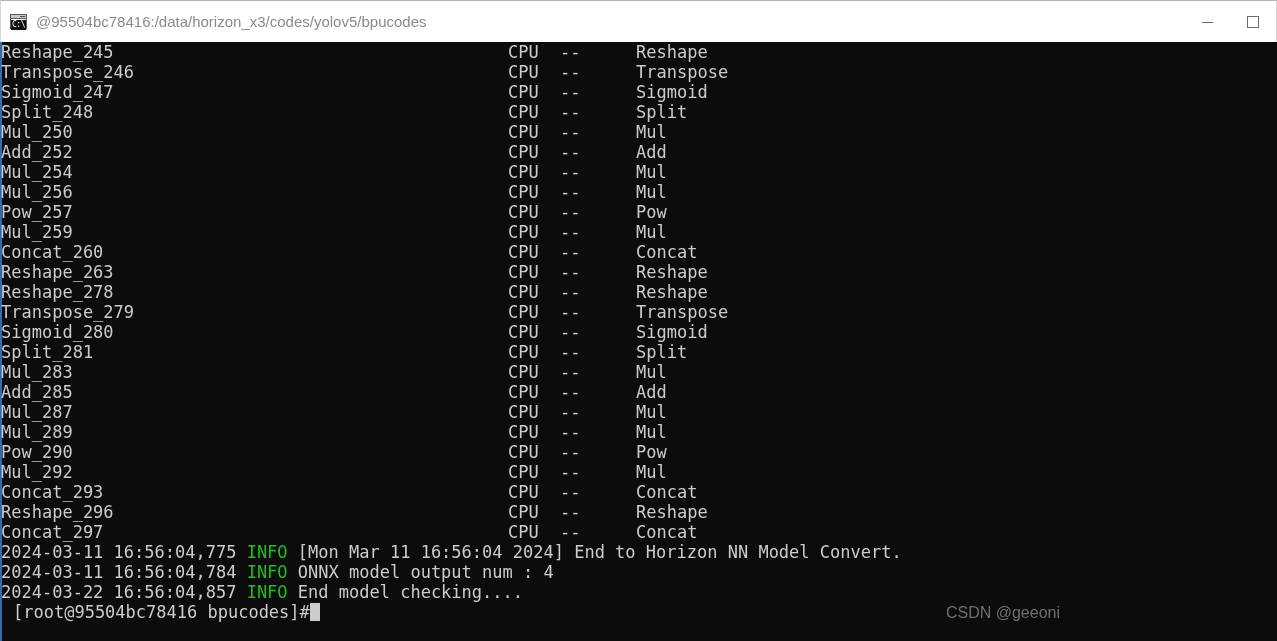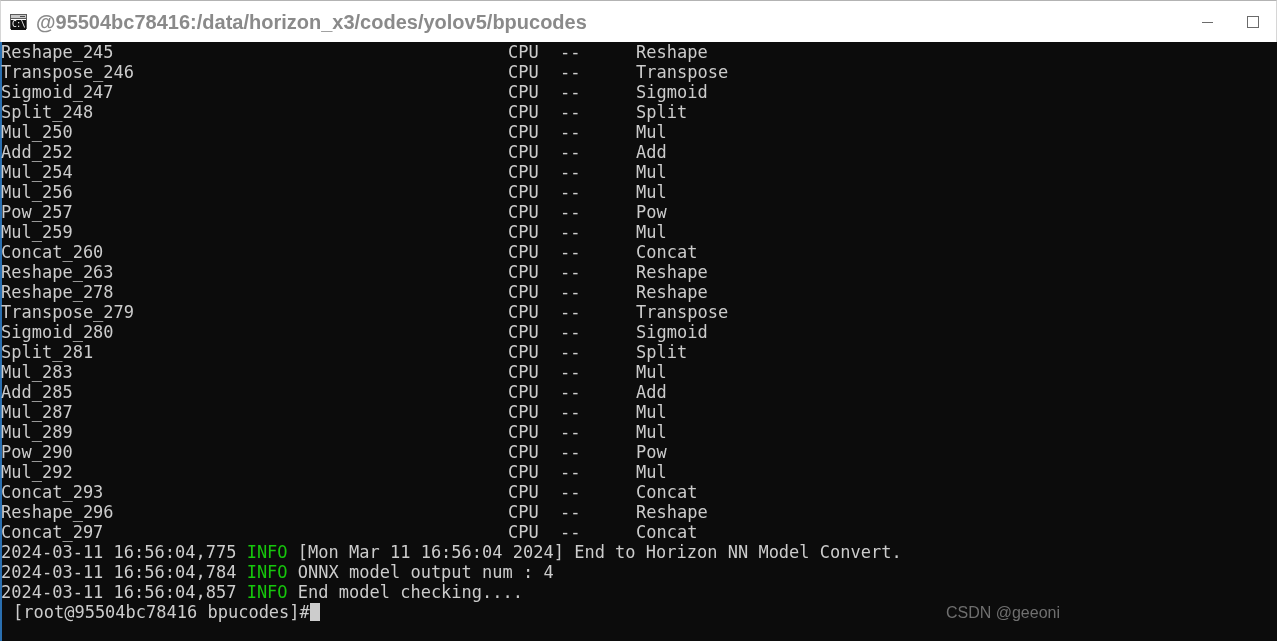--- a/index.html
+++ b/index.html
@@ -72,27 +72,26 @@
     font-size: 8px;
     line-height: 10px;
     letter-spacing: -0.5px;
     text-align: left;
     padding-left: 1px;
     overflow: hidden;
   }
 
   #title-text {
     font-family: "Liberation Sans", sans-serif;
-    font-size: 20px;
+    font-size: 15px;
     color: #8a8a8a;
     line-height: 42px;
     white-space: nowrap;
     flex: 1 1 auto;
     overflow: hidden;
-    font-weight: bold;
   }
 
   .win-btn {
     width: 46px;
     height: 41px;
     flex: 0 0 auto;
     position: relative;
     background: transparent;
   }
   .win-btn .glyph-min {
@@ -223,19 +222,19 @@
         <div class="row"><span class="col-name">Mul_289</span><span class="col-target">CPU</span><span class="col-id">--</span><span class="col-type">Mul</span></div>
         <div class="row"><span class="col-name">Pow_290</span><span class="col-target">CPU</span><span class="col-id">--</span><span class="col-type">Pow</span></div>
         <div class="row"><span class="col-name">Mul_292</span><span class="col-target">CPU</span><span class="col-id">--</span><span class="col-type">Mul</span></div>
         <div class="row"><span class="col-name">Concat_293</span><span class="col-target">CPU</span><span class="col-id">--</span><span class="col-type">Concat</span></div>
         <div class="row"><span class="col-name">Reshape_296</span><span class="col-target">CPU</span><span class="col-id">--</span><span class="col-type">Reshape</span></div>
         <div class="row"><span class="col-name">Concat_297</span><span class="col-target">CPU</span><span class="col-id">--</span><span class="col-type">Concat</span></div>
       </div>
     <div id="logs-container">
         <div class="logline"><span>2024-03-11 16:56:04,775 </span><span class="info">INFO</span><span> [Mon Mar 11 16:56:04 2024] End to Horizon NN Model Convert.</span></div>
         <div class="logline"><span>2024-03-11 16:56:04,784 </span><span class="info">INFO</span><span> ONNX model output num : 4</span></div>
-        <div class="logline"><span>2024-03-11 16:56:04,857 </span><span class="info">INFO</span><span> End model checking....</span></div>
+        <div class="logline"><span>2024-03-22 16:56:04,857 </span><span class="info">INFO</span><span> End model checking....</span></div>
       </div>
     <div class="prompt"><span>[root@95504bc78416 bpucodes]#</span><span class="cursor-block"></span></div>
     <div id="watermark">CSDN @geeoni</div>
   </div>
 
 </div>
 
 </body></html>

